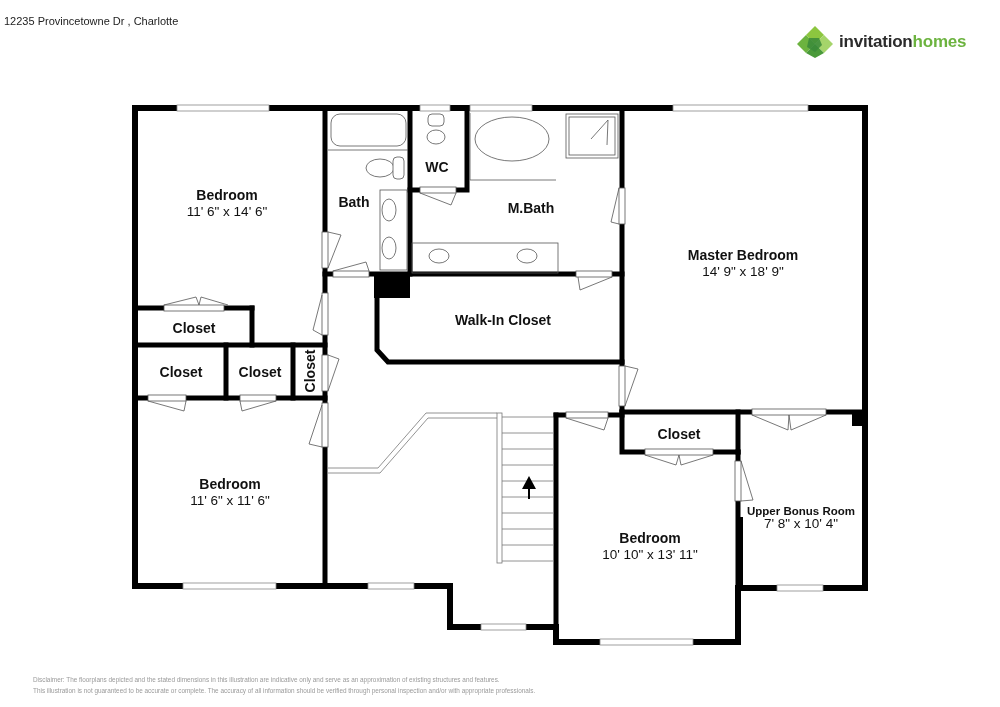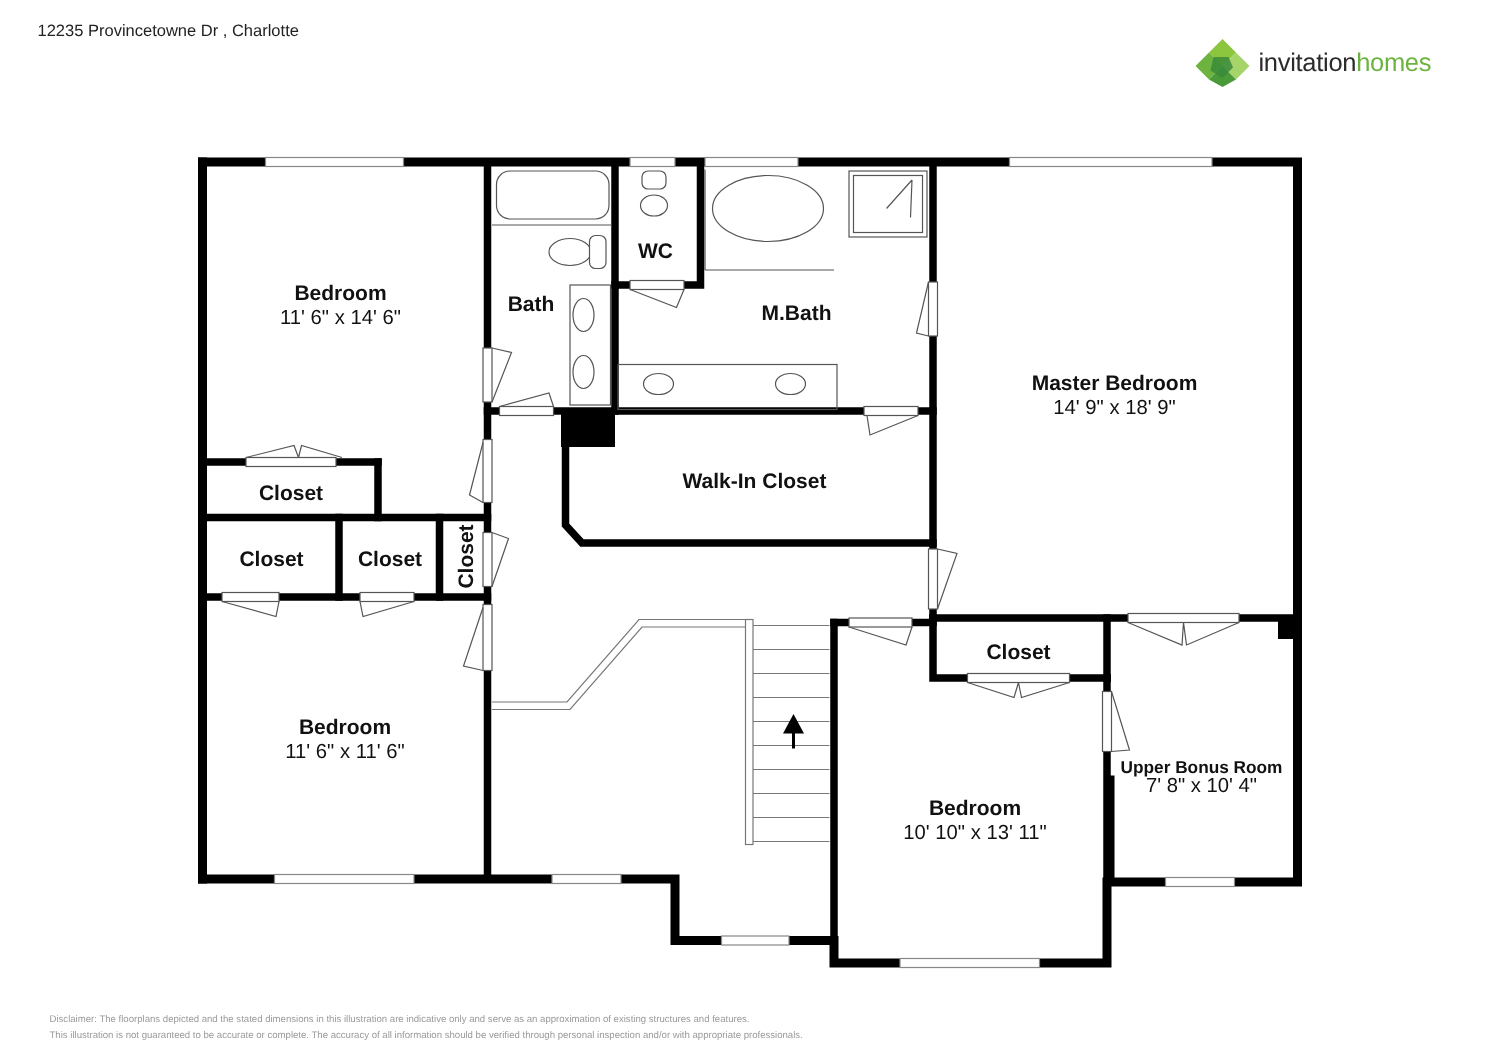--- a/index.html
+++ b/index.html
@@ -1,18 +1,18 @@
 <!DOCTYPE html>
 <html><head>
   <meta charset="utf-8">
   <style>
     html, body { margin:0; padding:0; background:#ffffff; }
     body { width:1000px; height:707px; position:relative; overflow:hidden; font-family:"Liberation Sans", sans-serif; color:#111; }
-    .header { position:absolute; left:25px; top:13px; font-size:11px; line-height:17px; color:#222; }
-    .logo { position:absolute; left:797px; top:25px; display:flex; align-items:center; gap:6px; }
+    .header { position:absolute; left:4px; top:13px; font-size:11px; line-height:17px; color:#222; }
+    .logo { position:absolute; left:797px; top:25px; display:flex; align-items:center; gap:6px;font-weight:bold; }
     .logo-text { font-size:17px; letter-spacing:-0.2px; }
     .logo-text .a { color:#2b2b2b; }
     .logo-text .b { color:#6cb33f; }
     .disclaimer { position:absolute; left:33px; top:674px; font-size:6.4px; line-height:11px; color:#9a9a9a; }
     svg.plan { position:absolute; left:0; top:0; }
     .rl { font-family:"Liberation Sans", sans-serif; font-weight:bold; font-size:14px; fill:#111; text-anchor:middle; }
     .rd { font-family:"Liberation Sans", sans-serif; font-size:13.5px; fill:#111; text-anchor:middle; }
     .rls { font-family:"Liberation Sans", sans-serif; font-weight:bold; font-size:11.5px; fill:#111; text-anchor:middle; }
   </style>
 </head>

